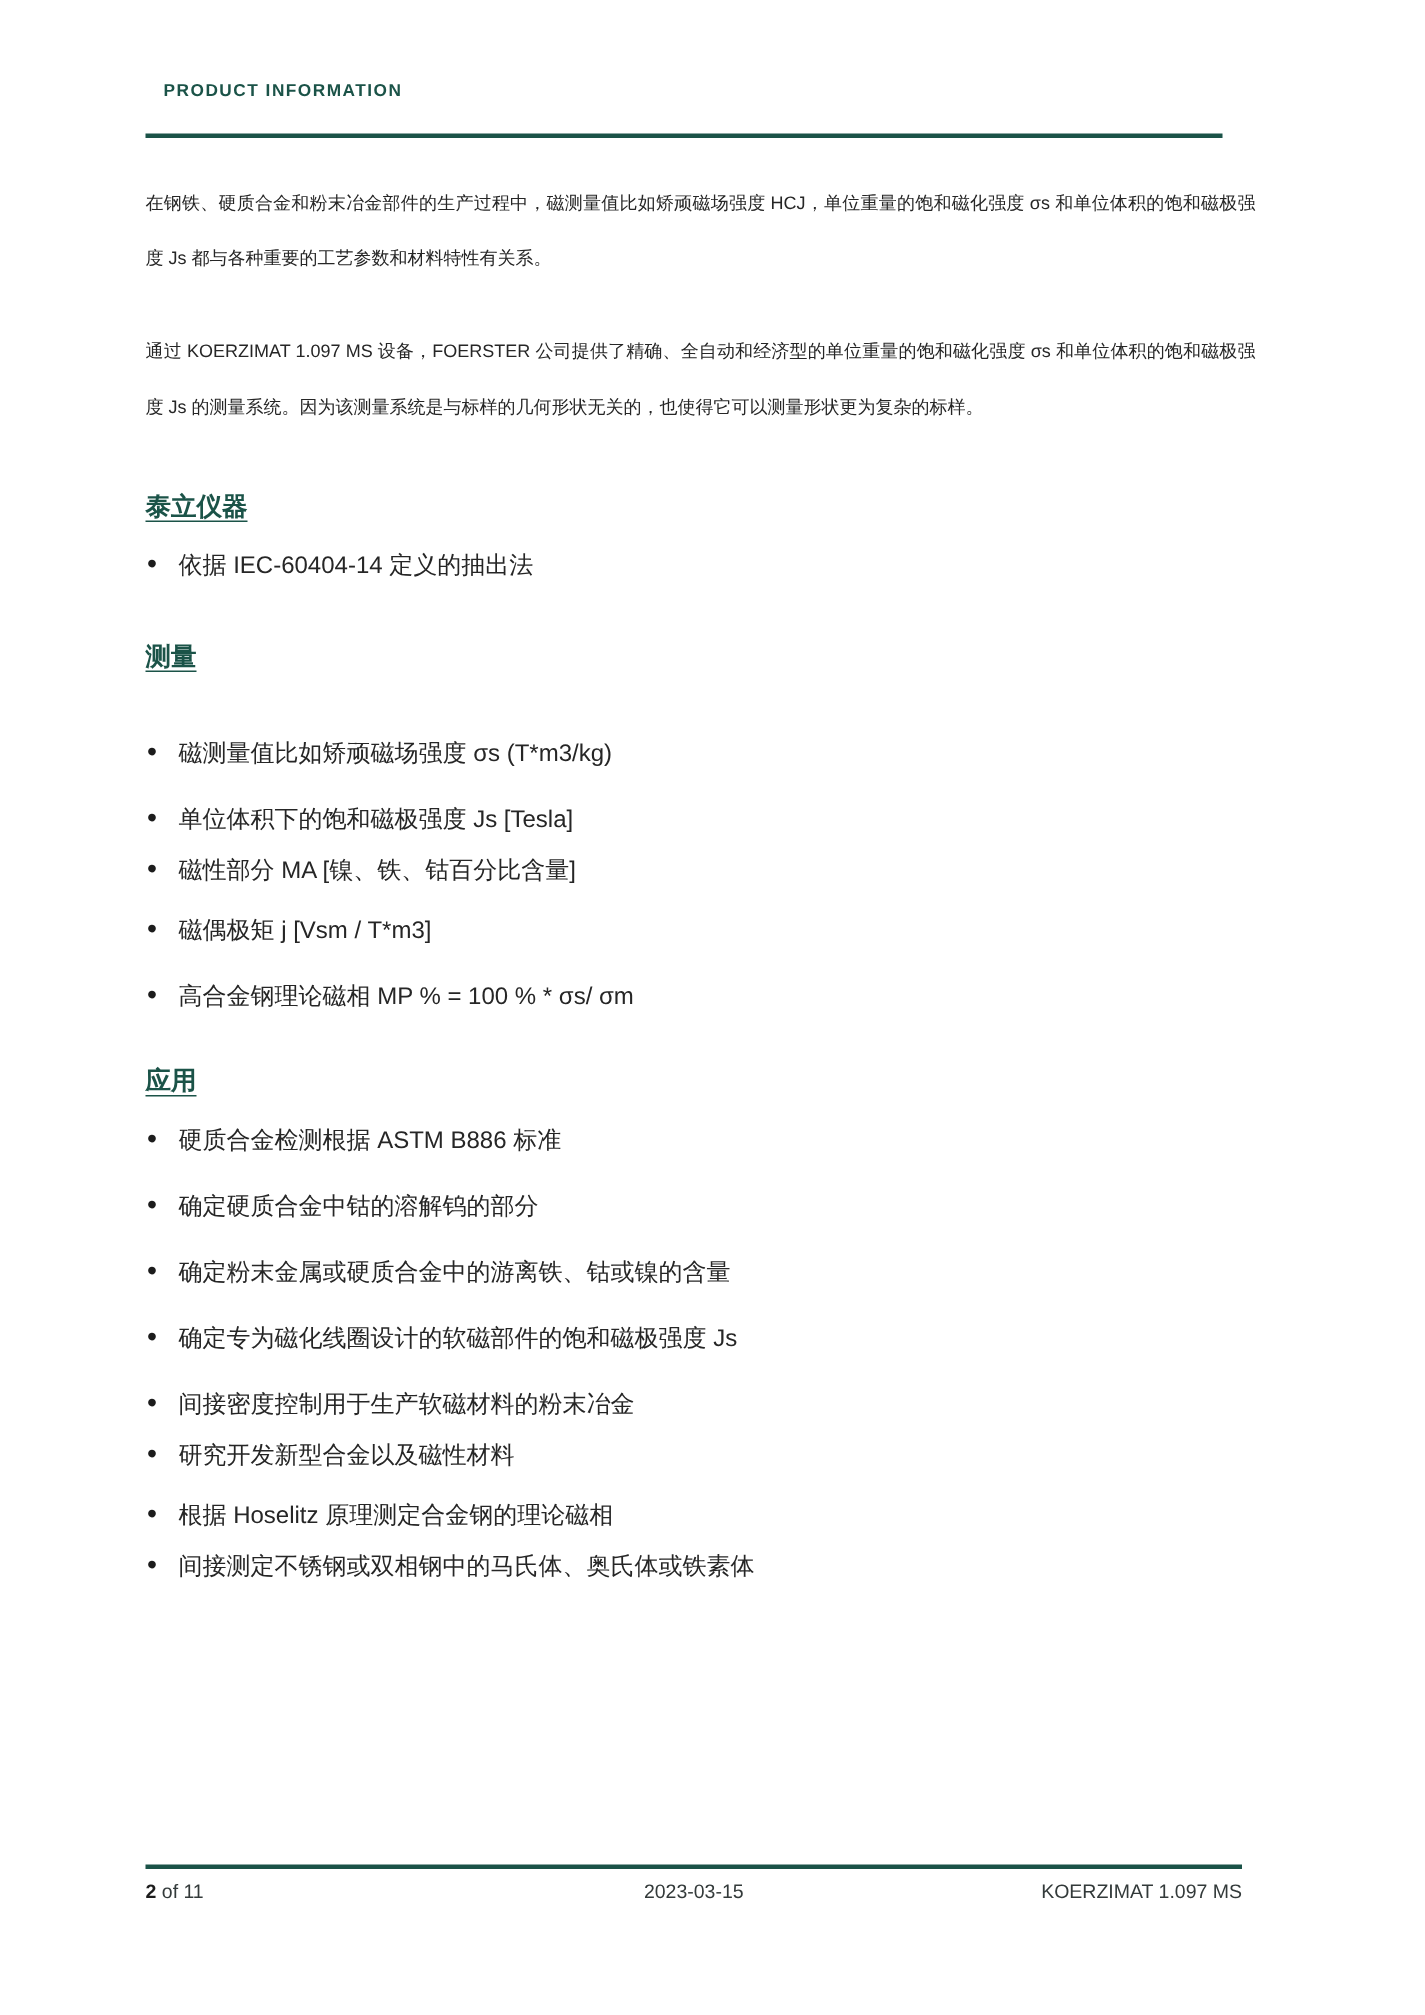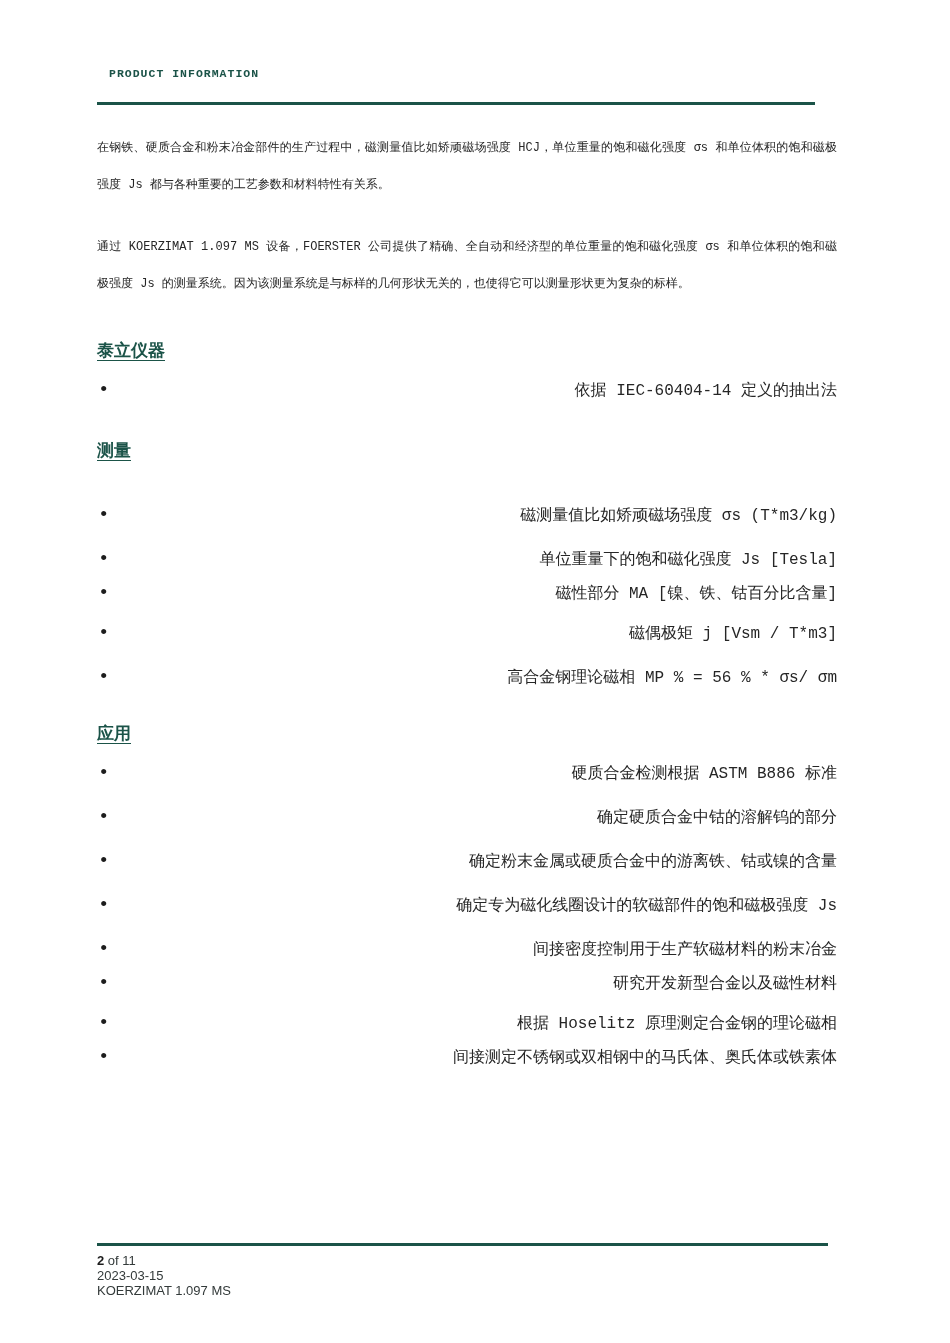--- a/index.html
+++ b/index.html
@@ -31,51 +31,51 @@
     color:rgba(200,204,206,0.60); white-space:nowrap;
   }
   .wm-dot {
     position:absolute; top:50%; width:9px; height:9px; border-radius:50%;
     background:rgba(196,200,202,0.60); transform:translateY(-50%);
   }
   .wm-dot-left { left:26px; }
   .wm-dot-right { right:26px; }
 
   
-  .content { position:absolute; left:97px; top:12px; width:740px; z-index:1;font-family:Liberation Mono, monospace; }
+  .content { position:absolute; left:97px; top:0; width:740px; z-index:1; }
   .kicker {
     margin:55px 0 0 12px; font-size:11.5px; font-weight:600;
     letter-spacing:1px; color:#1b5348;
   }
   .rule { height:3px; background:#1b5348; }
   .rule-top { width:718px; margin-top:22px; }
 
   p.body-par { font-size:12px; line-height:37px; margin:25px 0 0 0; text-align:justify; }
 
   h2.sec {
     display:inline-block; font-size:17px; font-weight:700; color:#1b5348;
     text-decoration:underline; text-underline-offset:4px; margin:36px 0 0 0;
   }
   h2.sec-app { margin-top:32px; }
 
   ul.blist { list-style:none; margin:0; padding:0; font-size:16px; }
-  ul.blist li { position:relative; padding-left:22px; line-height:24px; margin-top:10px;text-align:right; }
+  ul.blist li { position:relative; padding-left:22px; line-height:24px; margin-top:10px; }
   ul.blist li::before {
     content:"•"; position:absolute; left:1px; top:-1px; font-size:19px; color:#1c1c1c;
   }
   ul.blist li.g  { margin-top:20px; }
   ul.blist li.g1 { margin-top:16px; }
   ul.blist li.first   { margin-top:17px; }
   ul.blist li.first-x { margin-top:42px; }
 
   
   .footer { position:absolute; left:97px; top:1243px; width:731px; z-index:1; }
   .footer-row {
     display:flex; align-items:baseline; margin-top:7px;
-    font-size:13px; color:#333a3a;flex-direction:column;
+    font-size:13px; color:#333a3a;
   }
   .f-left  { flex:1; text-align:left; }
   .f-left b { font-weight:700; color:#1c1c1c; }
   .f-center{ flex:1; text-align:center; }
   .f-right { flex:1; text-align:right; }
 </style>
 </head>
 <body>
 
 <div class="page">
@@ -93,24 +93,24 @@
     </div>
     <ul class="blist">
       <li class="first">依据 IEC-60404-14 定义的抽出法</li>
     </ul>
 
     <div>
       <h2 class="sec">测量</h2>
     </div>
     <ul class="blist">
       <li class="first-x">磁测量值比如矫顽磁场强度 σs (T*m3/kg)</li>
-      <li class="g">单位重量下的饱和磁化强度 Js [Tesla]</li>
+      <li class="g">单位体积下的饱和磁极强度 Js [Tesla]</li>
       <li>磁性部分 MA [镍、铁、钴百分比含量]</li>
       <li class="g1">磁偶极矩 j [Vsm / T*m3]</li>
-      <li class="g">高合金钢理论磁相 MP % = 56 % * σs/ σm</li>
+      <li class="g">高合金钢理论磁相 MP % = 100 % * σs/ σm</li>
     </ul>
 
     <div>
       <h2 class="sec sec-app">应用</h2>
     </div>
     <ul class="blist">
       <li class="first">硬质合金检测根据 ASTM B886 标准</li>
       <li class="g">确定硬质合金中钴的溶解钨的部分</li>
       <li class="g">确定粉末金属或硬质合金中的游离铁、钴或镍的含量</li>
       <li class="g">确定专为磁化线圈设计的软磁部件的饱和磁极强度 Js</li>

